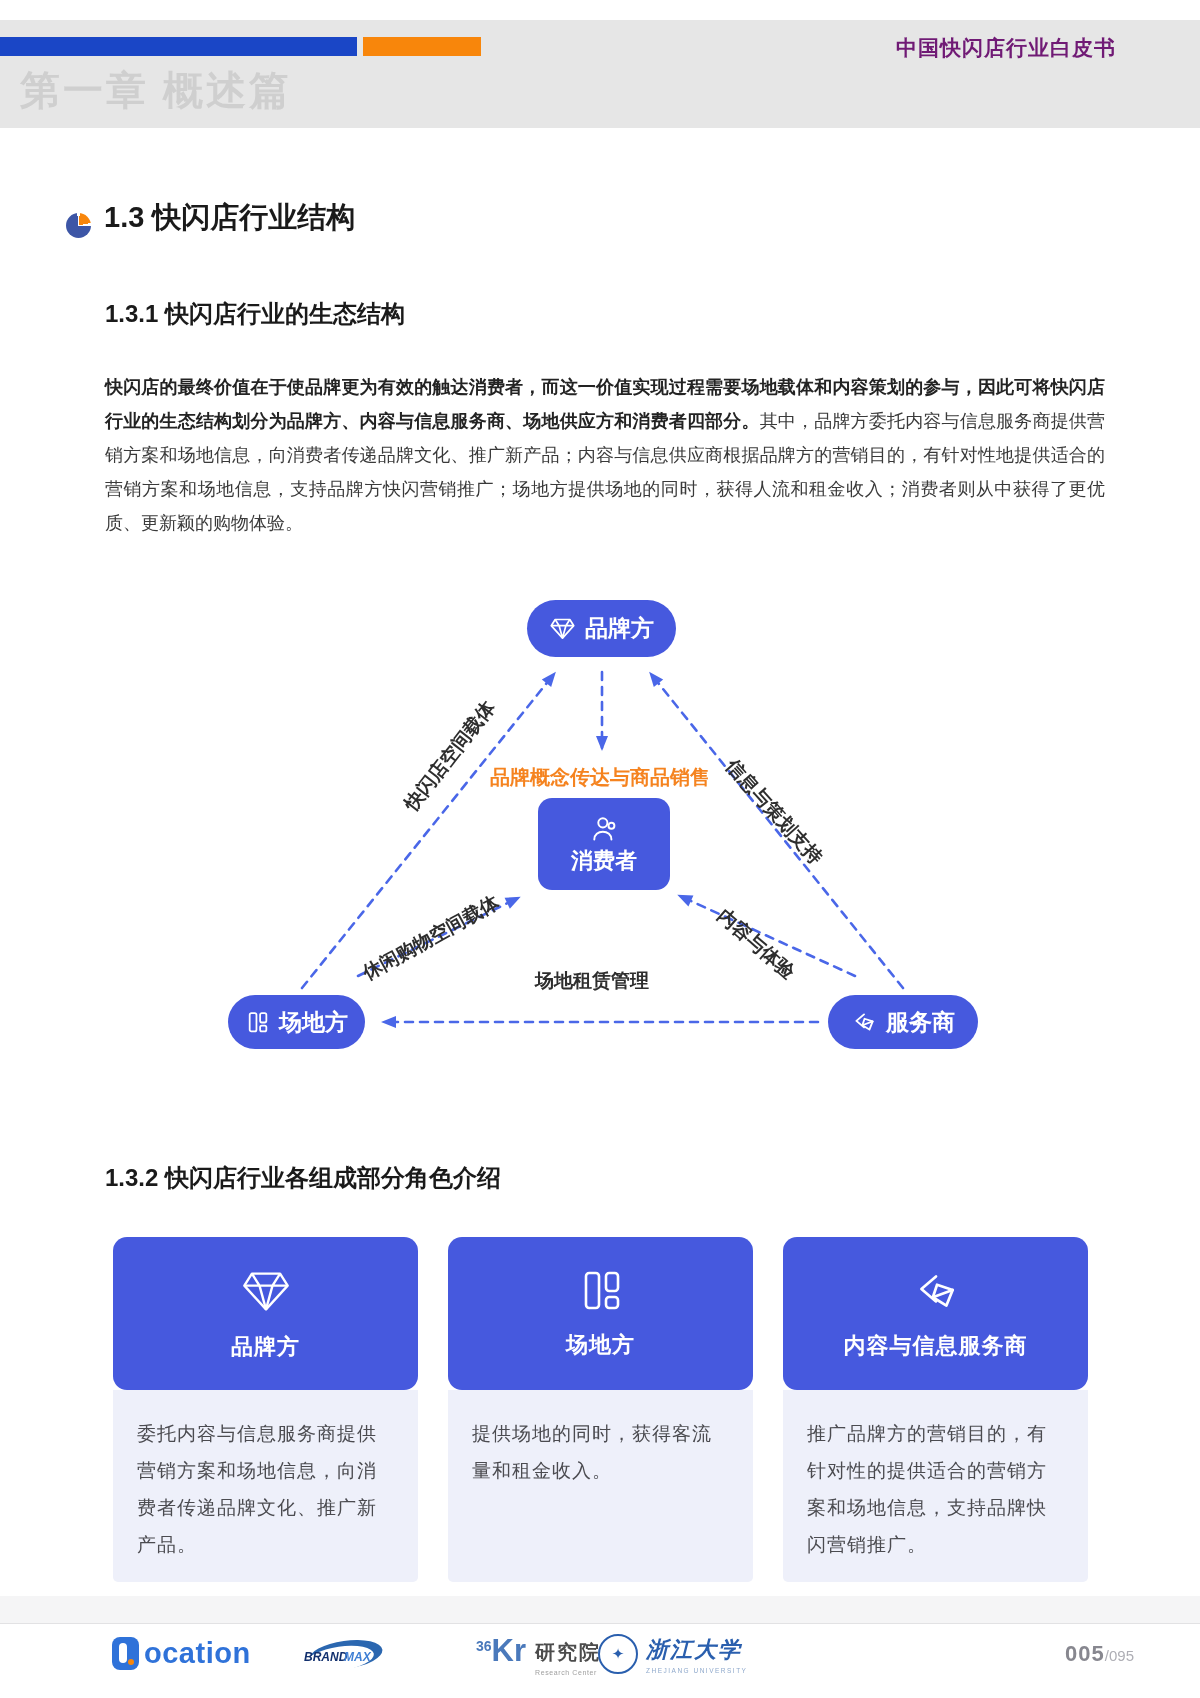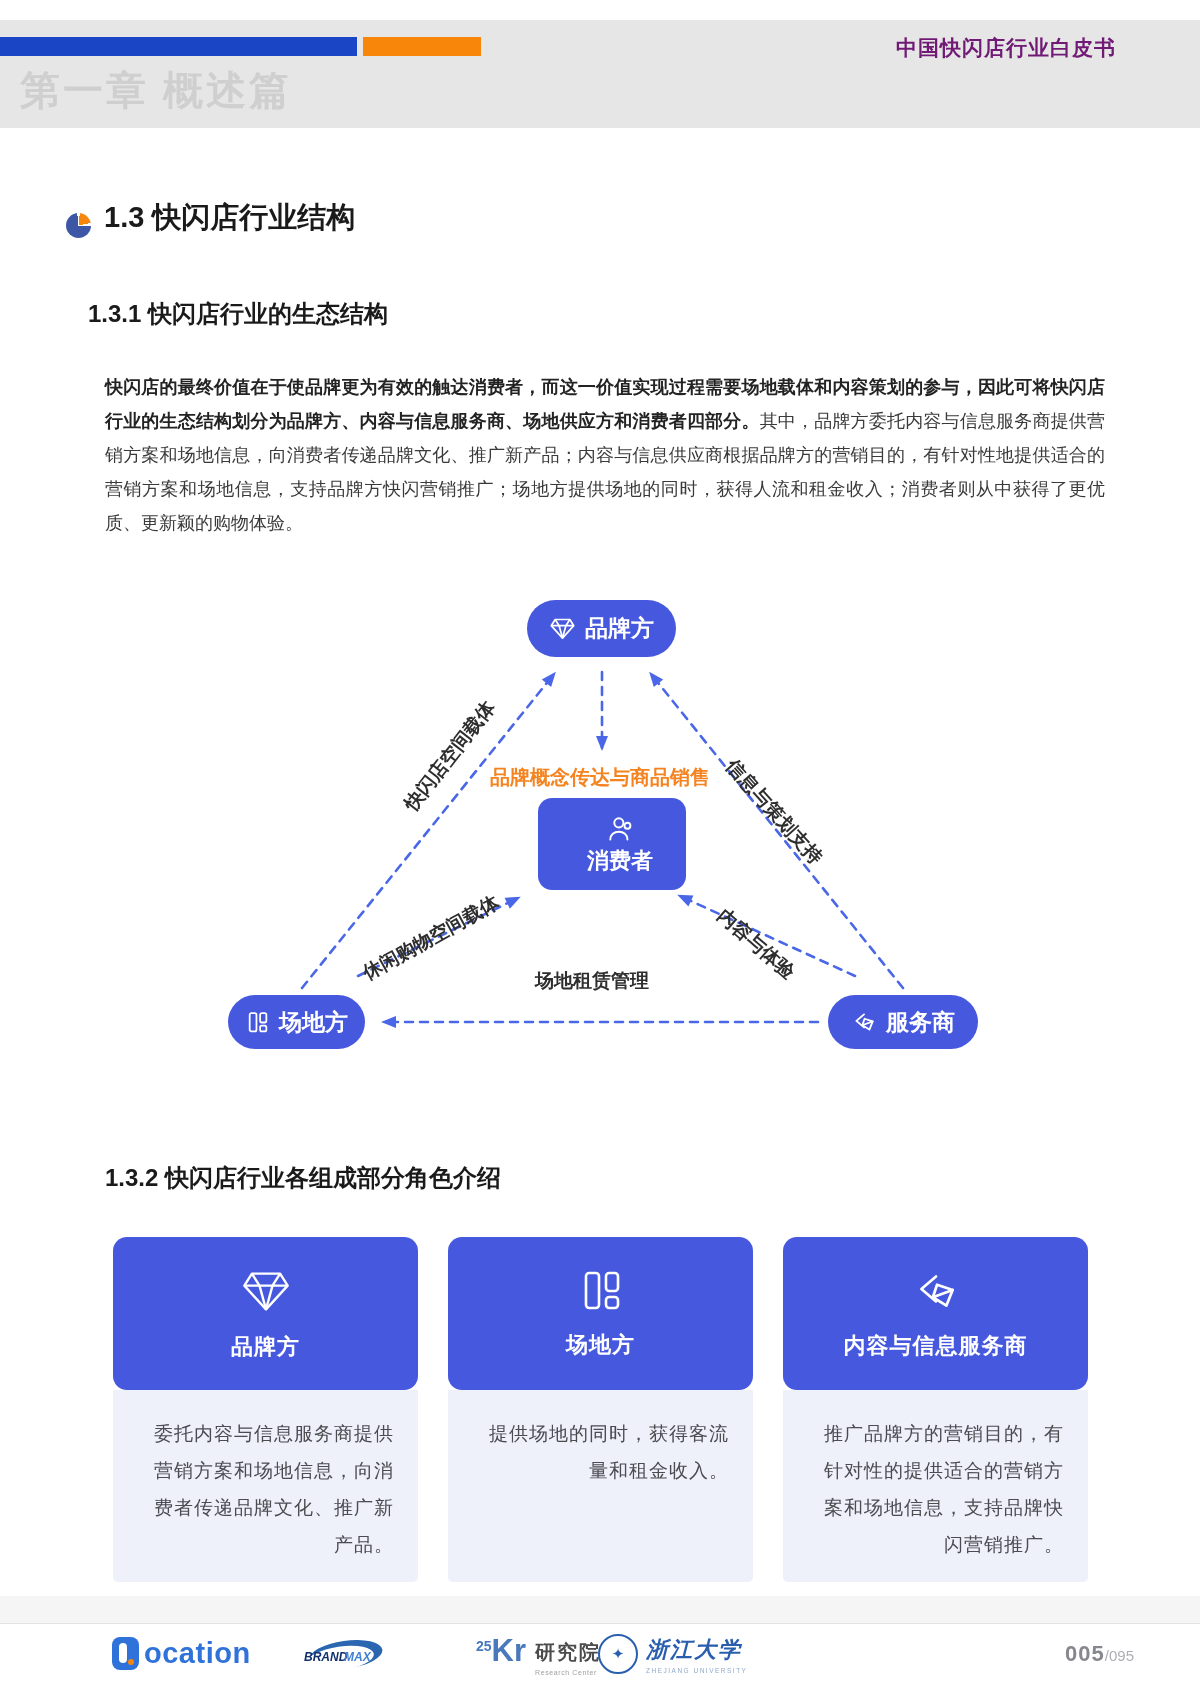--- a/index.html
+++ b/index.html
@@ -13,49 +13,49 @@
   .bar-orange{left:363px;top:37px;width:118px;height:19px;background:#f8860b;}
   .doc-title{right:84px;top:34px;font-size:21px;font-weight:700;color:#701a75;letter-spacing:1px;}
   .chapter{left:20px;top:63px;font-size:40px;font-weight:700;color:#cfcfcf;letter-spacing:3px;}
 
   
   .sec-row{left:66px;top:198px;display:flex;align-items:flex-end;gap:13px;}
   .pie{width:25px;height:25px;border-radius:50%;
        background:conic-gradient(#ffffff 0 6deg,#f8860b 6deg 78deg,#ffffff 78deg 92deg,#3d56a6 92deg 354deg,#ffffff 354deg 360deg);}
   .sec-title{font-size:29px;font-weight:700;color:#1a1a1a;}
   .sub-title{font-size:24px;font-weight:700;color:#1a1a1a;}
-  .sub1{left:88px;top:298px;}
+  .sub1{left:105px;top:298px;}
   .sub2{left:105px;top:1162px;}
 
   
   .para{left:105px;top:352px;width:1000px;font-size:18px;line-height:34px;
         text-align:justify;color:#3a3a3a;}
   .para b{font-weight:700;color:#232323;}
 
   
   .diagram{left:150px;top:540px;width:900px;height:512px;}
   .diagram svg.wires{position:absolute;left:0;top:0;}
   .node{position:absolute;display:flex;align-items:center;justify-content:center;gap:9px;
         background:#4659de;color:#fff;font-weight:700;font-size:23px;border-radius:29px;}
   .node-brand{left:377px;top:60px;width:149px;height:57px;}
   .node-consumer{left:388px;top:258px;width:132px;height:92px;border-radius:14px;
-                 flex-direction:column;gap:3px;font-size:22px;padding-left:16px;}
+                 flex-direction:column;gap:3px;font-size:22px;}
   .node-venue{left:78px;top:455px;width:137px;height:54px;}
   .node-provider{left:678px;top:455px;width:150px;height:54px;}
   .dlabel{position:absolute;font-weight:700;font-size:19px;color:#2e2e2e;white-space:nowrap;
           transform:translate(-50%,-50%) rotate(var(--r,0deg));}
   .dlabel.orange{color:#f5831f;font-size:20px;}
 
   
   .card-head{top:1237px;width:305px;height:153px;background:#4659de;border-radius:14px;
              display:flex;flex-direction:column;align-items:center;justify-content:center;gap:15px;z-index:2;}
   .card-head .ctitle{color:#fff;font-weight:700;font-size:22px;letter-spacing:1px;}
   .card-body{top:1390px;width:305px;height:192px;background:#eef0fa;border-radius:0 0 5px 5px;
              box-sizing:border-box;padding:25px 24px 0;font-size:19px;line-height:37px;
-             color:#4b4b50;text-align:right;letter-spacing:1px;}
+             color:#4b4b50;text-align:left;letter-spacing:1px;}
   .c1{left:113px;} .c2{left:448px;} .c3{left:783px;}
 
   
   .foot-strip{left:0;top:1596px;width:1200px;height:27px;background:#f5f5f6;}
   .foot-line{left:0;top:1623px;width:1200px;height:1px;background:#e2e2e4;}
   .logo-location{left:112px;top:1637px;display:flex;align-items:center;gap:5px;}
   .loc-badge{position:relative;width:27px;height:33px;background:#2f72d9;border-radius:8px;}
   .loc-badge .slot{position:absolute;left:7px;top:6px;width:8px;height:20px;background:#fff;border-radius:4px;}
   .loc-badge .dot{position:absolute;right:5px;bottom:5px;width:6px;height:6px;border-radius:50%;background:#f8860b;}
   .loc-text{font-size:29px;font-weight:700;color:#2f72d9;letter-spacing:0.5px;}
@@ -202,21 +202,21 @@
       <g transform="rotate(-8 44 19)">
         <ellipse cx="46" cy="17" rx="37" ry="14" fill="#2b67b0"></ellipse>
         <ellipse cx="40" cy="20" rx="34" ry="12" fill="#ffffff"></ellipse>
       </g>
       <text x="4" y="23" font-size="12" font-weight="bold" font-style="italic" fill="#12306e" font-family="Liberation Sans, sans-serif">BRAND</text>
       <text x="44" y="23" font-size="12" font-weight="bold" font-style="italic" fill="#3f7fd4" font-family="Liberation Sans, sans-serif">MAX</text>
     </svg>
   </div>
 
   <div class="abs logo-36kr">
-    <span class="kr-36">25</span>
+    <span class="kr-36">36</span>
     <span class="kr-kr">Kr</span>
     <span class="kr-col">
       <span class="kr-cn">研究院</span>
       <span class="kr-en">Research Center</span>
     </span>
   </div>
 
   <div class="abs logo-zju">
     <span class="zju-seal">✦</span>
     <span class="zju-col">

